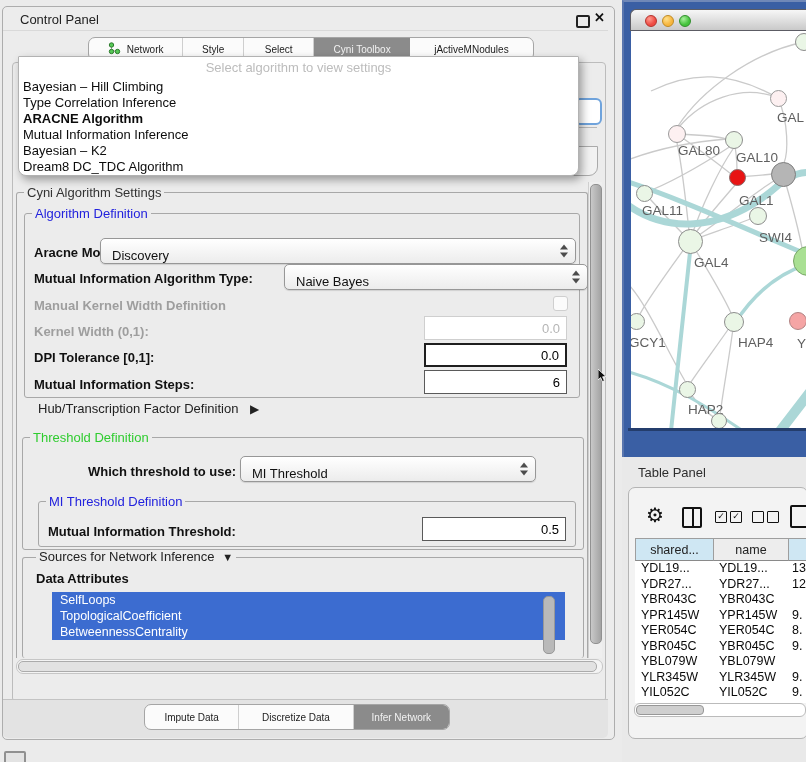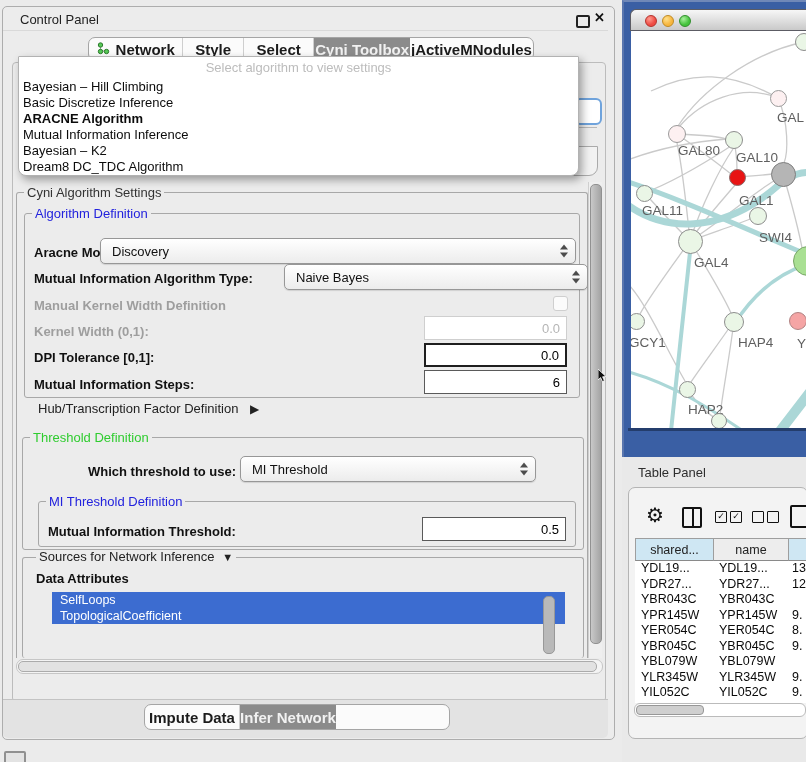--- a/index.html
+++ b/index.html
@@ -7,21 +7,21 @@
        font-family:"Liberation Sans", sans-serif;color:#1a1a1a;}
   .abs{position:absolute;}
   
   .cpanel{left:2px;top:6px;width:611px;height:732px;background:#ececec;border:1px solid #adadad;border-radius:5px;}
   .cp-title{left:20px;top:12px;font-size:13px;color:#222;}
   .cp-float{left:576px;top:15px;width:10px;height:9px;border:2px solid #222;border-radius:2px;}
   .cp-close{left:594px;top:10px;font-size:13px;font-weight:bold;color:#111;}
   .cp-titleline{left:3px;top:30px;width:605px;height:1px;background:#d9d9d9;}
   
   .tabstrip{left:88px;top:37px;width:444px;height:22px;background:#fbfbfb;border:1px solid #a5a5a5;border-radius:7px;display:flex;overflow:hidden;}
-  .tab{display:flex;align-items:center;justify-content:center;font-size:15px;font-weight:bold;color:#1c1c1c;border-right:1px solid #cfcfcf;}
+  .tab{display:flex;align-items:center;justify-content:center;font-size:10px;font-weight:normal;color:#1c1c1c;border-right:1px solid #cfcfcf;}
   .tab:last-child{border-right:none;}
   .tab.sel{background:#8b8b8b;color:#f2f2f2;border-right:none;}
   .tab .gicon{margin-right:6px;}
   
   .cframe{left:12px;top:62px;width:592px;height:638px;border:1px solid #bcbcbc;border-radius:4px;}
   
   .frag-combo{left:574px;top:98px;width:24px;height:23px;background:#fff;border:2px solid #6fa3dc;border-radius:6px;}
   .frag-line{left:577px;top:127px;width:20px;height:1px;background:#b8b8b8;}
   .frag-box{left:566px;top:146px;width:30px;height:28px;background:#f2f2f2;border:1px solid #aaa;border-radius:0 0 9px 0;}
   
@@ -29,21 +29,21 @@
          border-radius:1px 1px 8px 8px;box-shadow:3px 4px 8px rgba(0,0,0,0.35);z-index:40;}
   .popup-head{left:0;top:3px;width:100%;text-align:center;font-size:13px;color:#bcbcbc;}
   .popup-item{position:absolute;left:4px;width:550px;height:16px;font-size:13px;color:#0c0c0c;line-height:16px;}
   .popup-item.bold{font-weight:bold;}
   
   .group{border:1px solid #a8a8a8;border-radius:3px;}
   .glabel{font-size:13px;background:#ececec;padding:0 3px;line-height:13px;}
   .lbl{font-size:13px;font-weight:bold;color:#111;}
   .lbl.dis{color:#9e9e9e;}
   .combo{background:linear-gradient(#ffffff,#ececec);border:1px solid #979797;border-radius:5px;font-size:13px;color:#111;
-         display:flex;align-items:center;padding-left:11px;box-shadow:0 1px 1px rgba(0,0,0,0.12);}
+         display:flex;align-items:flex-end;padding-left:11px;box-shadow:0 1px 1px rgba(0,0,0,0.12);}
   .spin{position:absolute;right:7px;top:50%;transform:translateY(-50%);display:flex;flex-direction:column;gap:3px;}
   .spin i{display:block;width:0;height:0;border-left:4px solid transparent;border-right:4px solid transparent;}
   .spin .up{border-bottom:5px solid #4c4c4c;}
   .spin .dn{border-top:5px solid #4c4c4c;}
   .tinput{background:#fff;font-size:13px;text-align:right;padding:0 6px 0 2px;font-family:"Liberation Sans",sans-serif;}
   input.tinput{outline:none;}
   .vscroll{left:588px;top:182px;width:13px;height:476px;background:#efefef;border-left:1px solid #cfcfcf;}
   .vthumb{left:590px;top:184px;width:10px;height:458px;background:linear-gradient(90deg,#c9c9c9,#a3a3a3);border-radius:5px;border:1px solid #919191;}
   .hscroll{left:16px;top:659px;width:585px;height:13px;background:#f4f4f4;border:1px solid #c6c6c6;border-radius:7px;}
   .hthumb{left:18px;top:661px;width:577px;height:9px;background:#e2e2e2;border:1px solid #ababab;border-radius:5px;}
@@ -182,44 +182,48 @@
 
 <div class="abs group" style="left:22px;top:557px;width:560px;height:100px;border-bottom:none;"></div>
 <div class="abs glabel" style="left:36px;top:550px;color:#222;">
   <span>Sources for Network Inference</span>
   <span style="font-size:11px;margin-left:4px;">▼</span>
 </div>
 <div class="abs lbl" style="left:36px;top:571px;">Data Attributes</div>
 <div class="abs" id="src-list" style="left:52px;top:592px;width:581px;height:65px;overflow:hidden;">
     <div class="srclist-item" style="top: 0px;">SelfLoops</div>
     <div class="srclist-item" style="top: 16px;">TopologicalCoefficient</div>
+    <div class="srclist-item" style="top: 32px;">BetweennessCentrality</div>
   </div>
 <div class="abs list-thumb"></div>
 
 <div class="abs vscroll"></div>
 <div class="abs vthumb"></div>
 <div class="abs hscroll"></div>
 <div class="abs hthumb"></div>
 
 <div class="abs applybtn">Apply</div>
 <div class="abs botstrip"></div>
 <div class="abs bottabs">
   <div class="tab" style="width:94px;">
       <span>Impute Data</span>
     </div>
+  <div class="tab" style="width:114px;">
+      <span>Discretize Data</span>
+    </div>
   <div class="tab sel" style="width:96px;">
       <span>Infer Network</span>
     </div>
 </div>
 
 <div class="abs popup">
   <div class="abs popup-head">Select algorithm to view settings</div>
   <div id="popup-items">
       <div class="popup-item" style="top: 22px;">Bayesian – Hill Climbing</div>
-      <div class="popup-item" style="top: 38px;">Basic Discretize Inference</div>
+      <div class="popup-item" style="top: 38px;">Type Correlation Inference</div>
       <div class="popup-item bold" style="top: 54px;">ARACNE Algorithm</div>
       <div class="popup-item" style="top: 70px;">Mutual Information Inference</div>
       <div class="popup-item" style="top: 86px;">Bayesian – K2</div>
       <div class="popup-item" style="top: 102px;">Dream8 DC_TDC Algorithm</div>
     </div>
 </div>
 
 <div class="abs desktop"></div>
 <div class="abs netwin-title">
   <span class="light" style="left:14px;background:radial-gradient(circle at 35% 30%,#ff9a8e,#ee4b43 60%);border:1px solid #b4322c;"></span>

